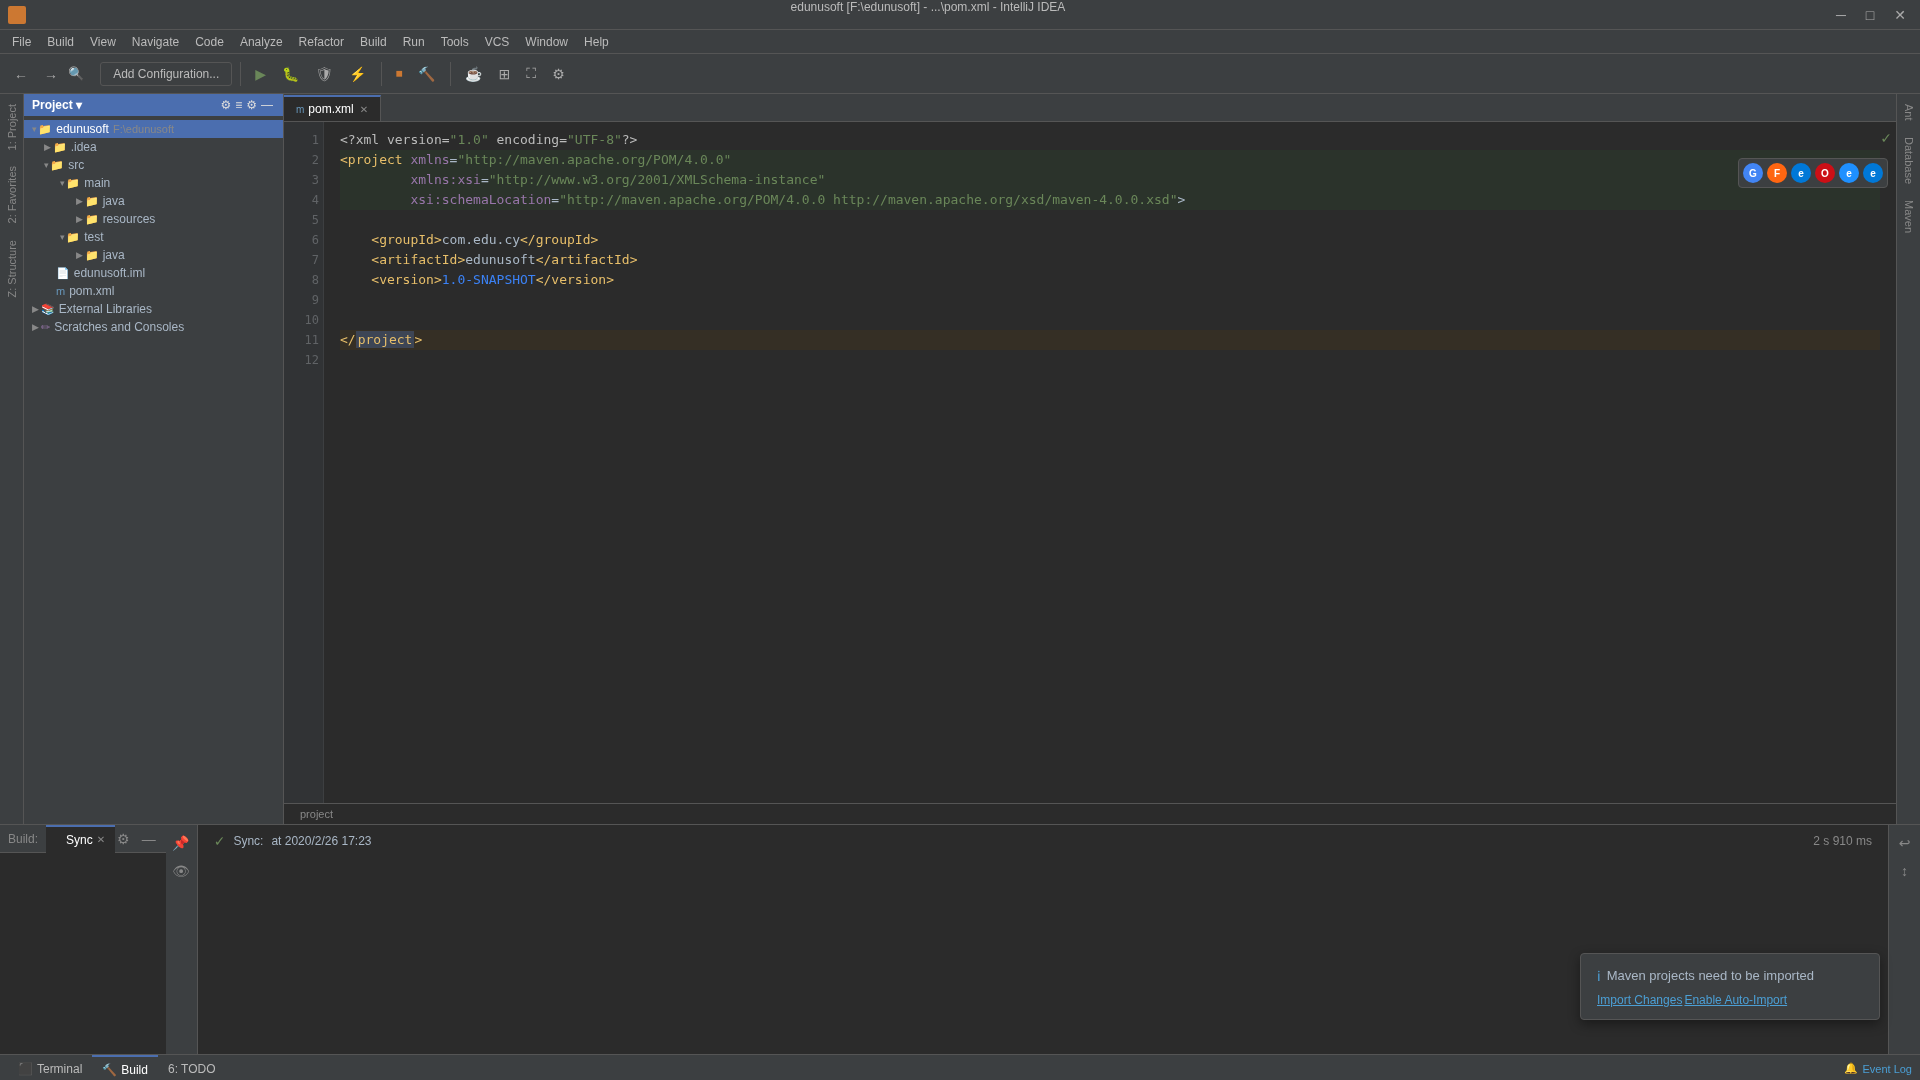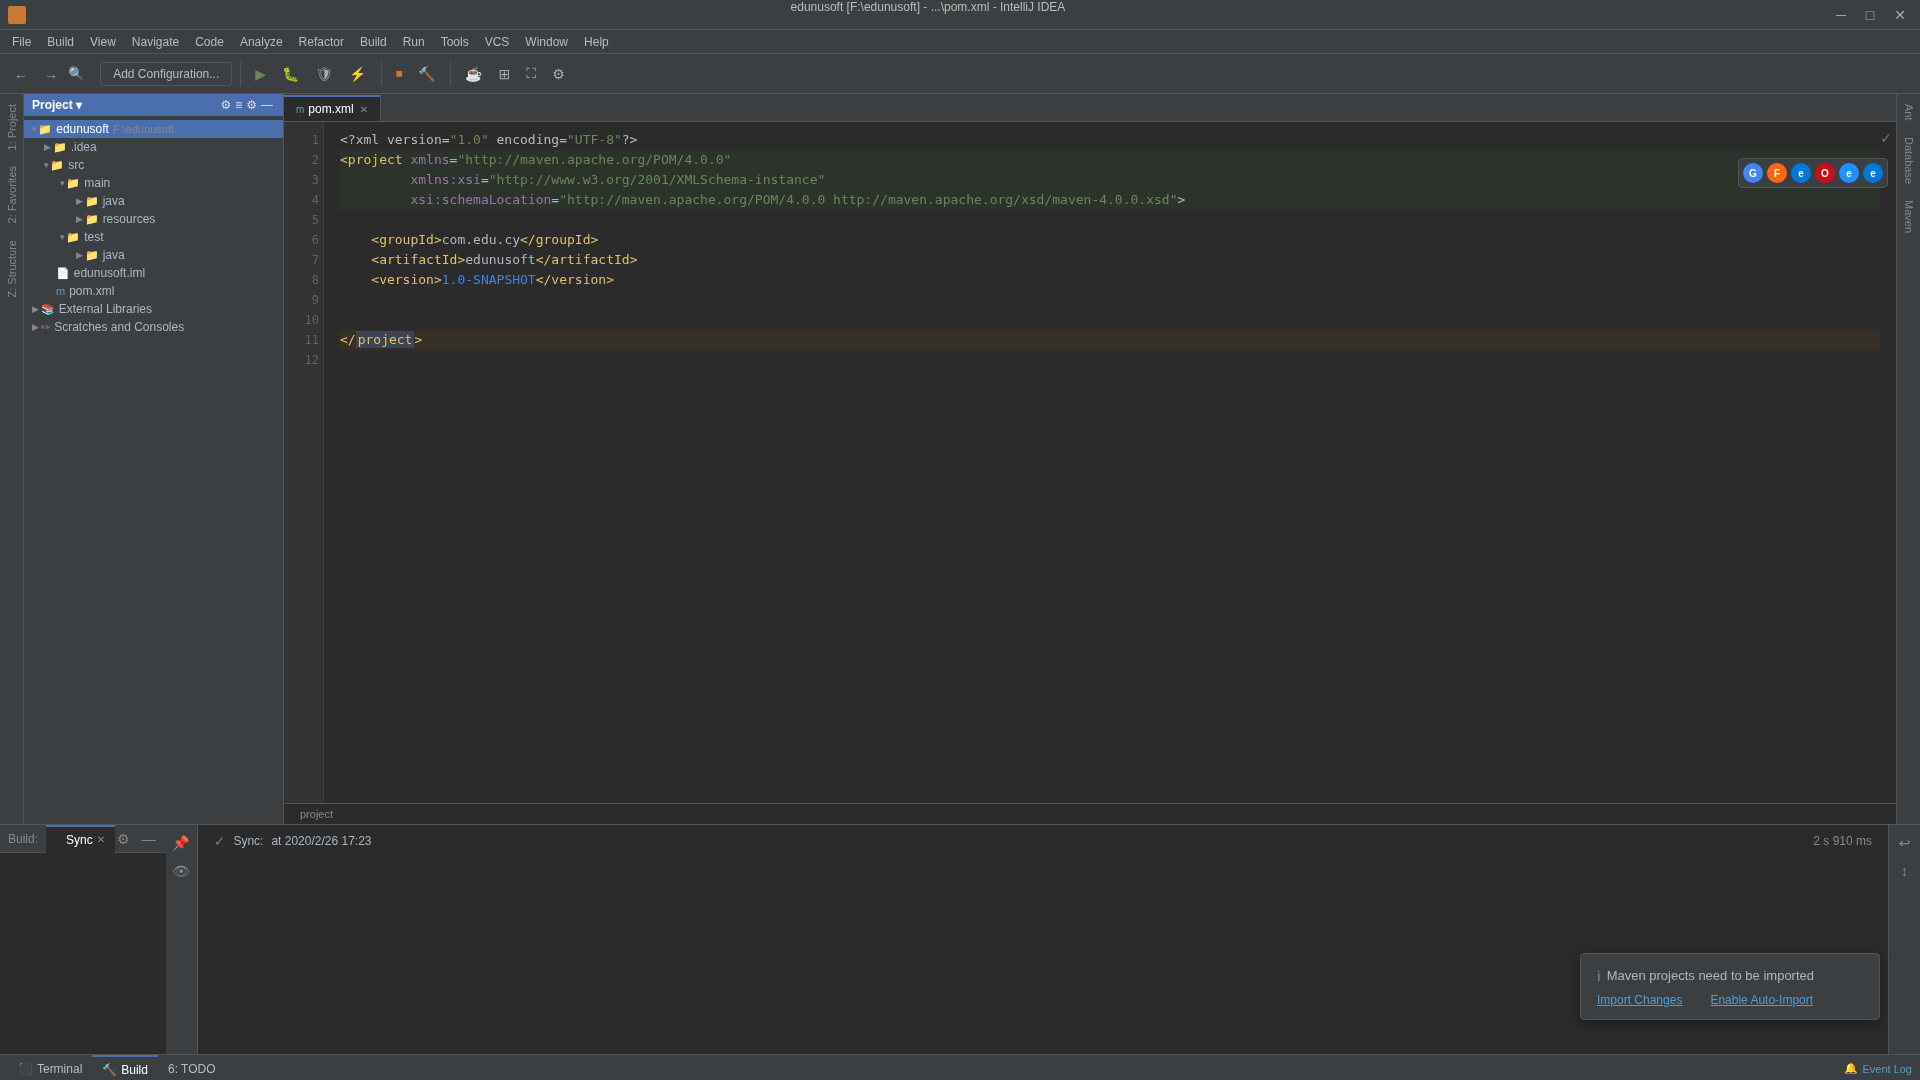--- a/index.html
+++ b/index.html
@@ -89,21 +89,21 @@
     .sync-success { color: #6a8759; font-size: 14px; }
     .sync-duration { color: #888; margin-left: auto; }
 
     
     .bottom-tool-icon { color: #888; cursor: pointer; font-size: 14px; padding: 2px; }
 
     
     #notification { position: absolute; bottom: 60px; right: 40px; background: #3c3f41; border: 1px solid #555; border-radius: 4px; padding: 12px 16px; width: 300px; box-shadow: 0 4px 12px rgba(0,0,0,0.4); }
     #notification-title { color: #a9b7c6; font-size: 13px; margin-bottom: 8px; display: flex; align-items: center; gap: 6px; }
     .info-icon { color: #4b9fd5; font-size: 14px; }
-    #notification-links { display: flex; gap: 28px; }
+    #notification-links { display: flex; gap: 2px; }
     .notif-link { color: #4b9fd5; cursor: pointer; font-size: 12px; text-decoration: underline; }
 
     
     ::-webkit-scrollbar { width: 8px; height: 8px; }
     ::-webkit-scrollbar-track { background: #3c3f41; }
     ::-webkit-scrollbar-thumb { background: #555; border-radius: 4px; }
   </style>
 </head>
 <body>
 

